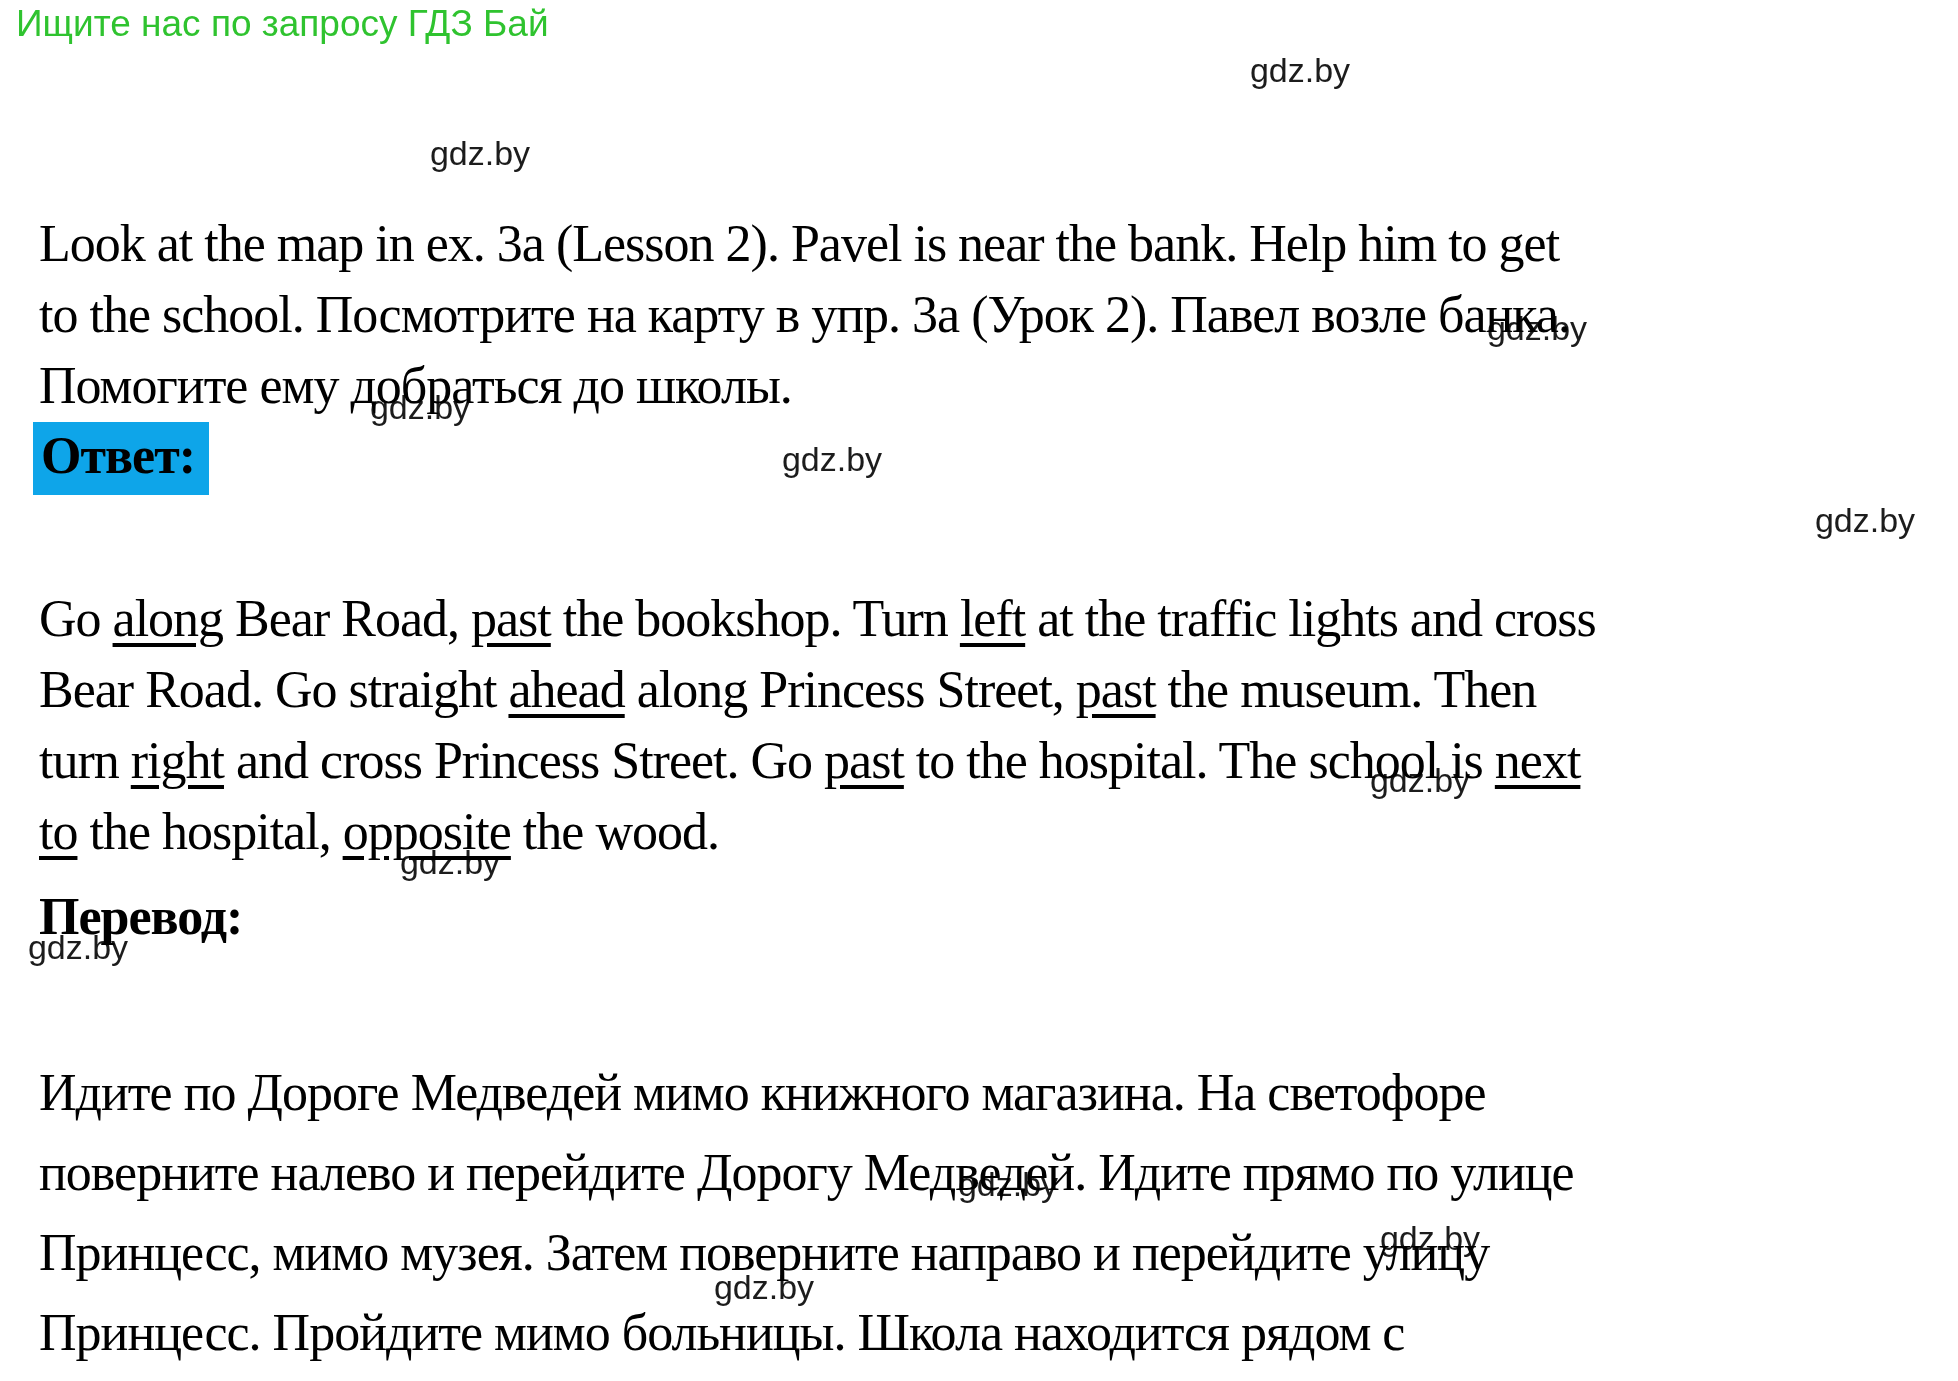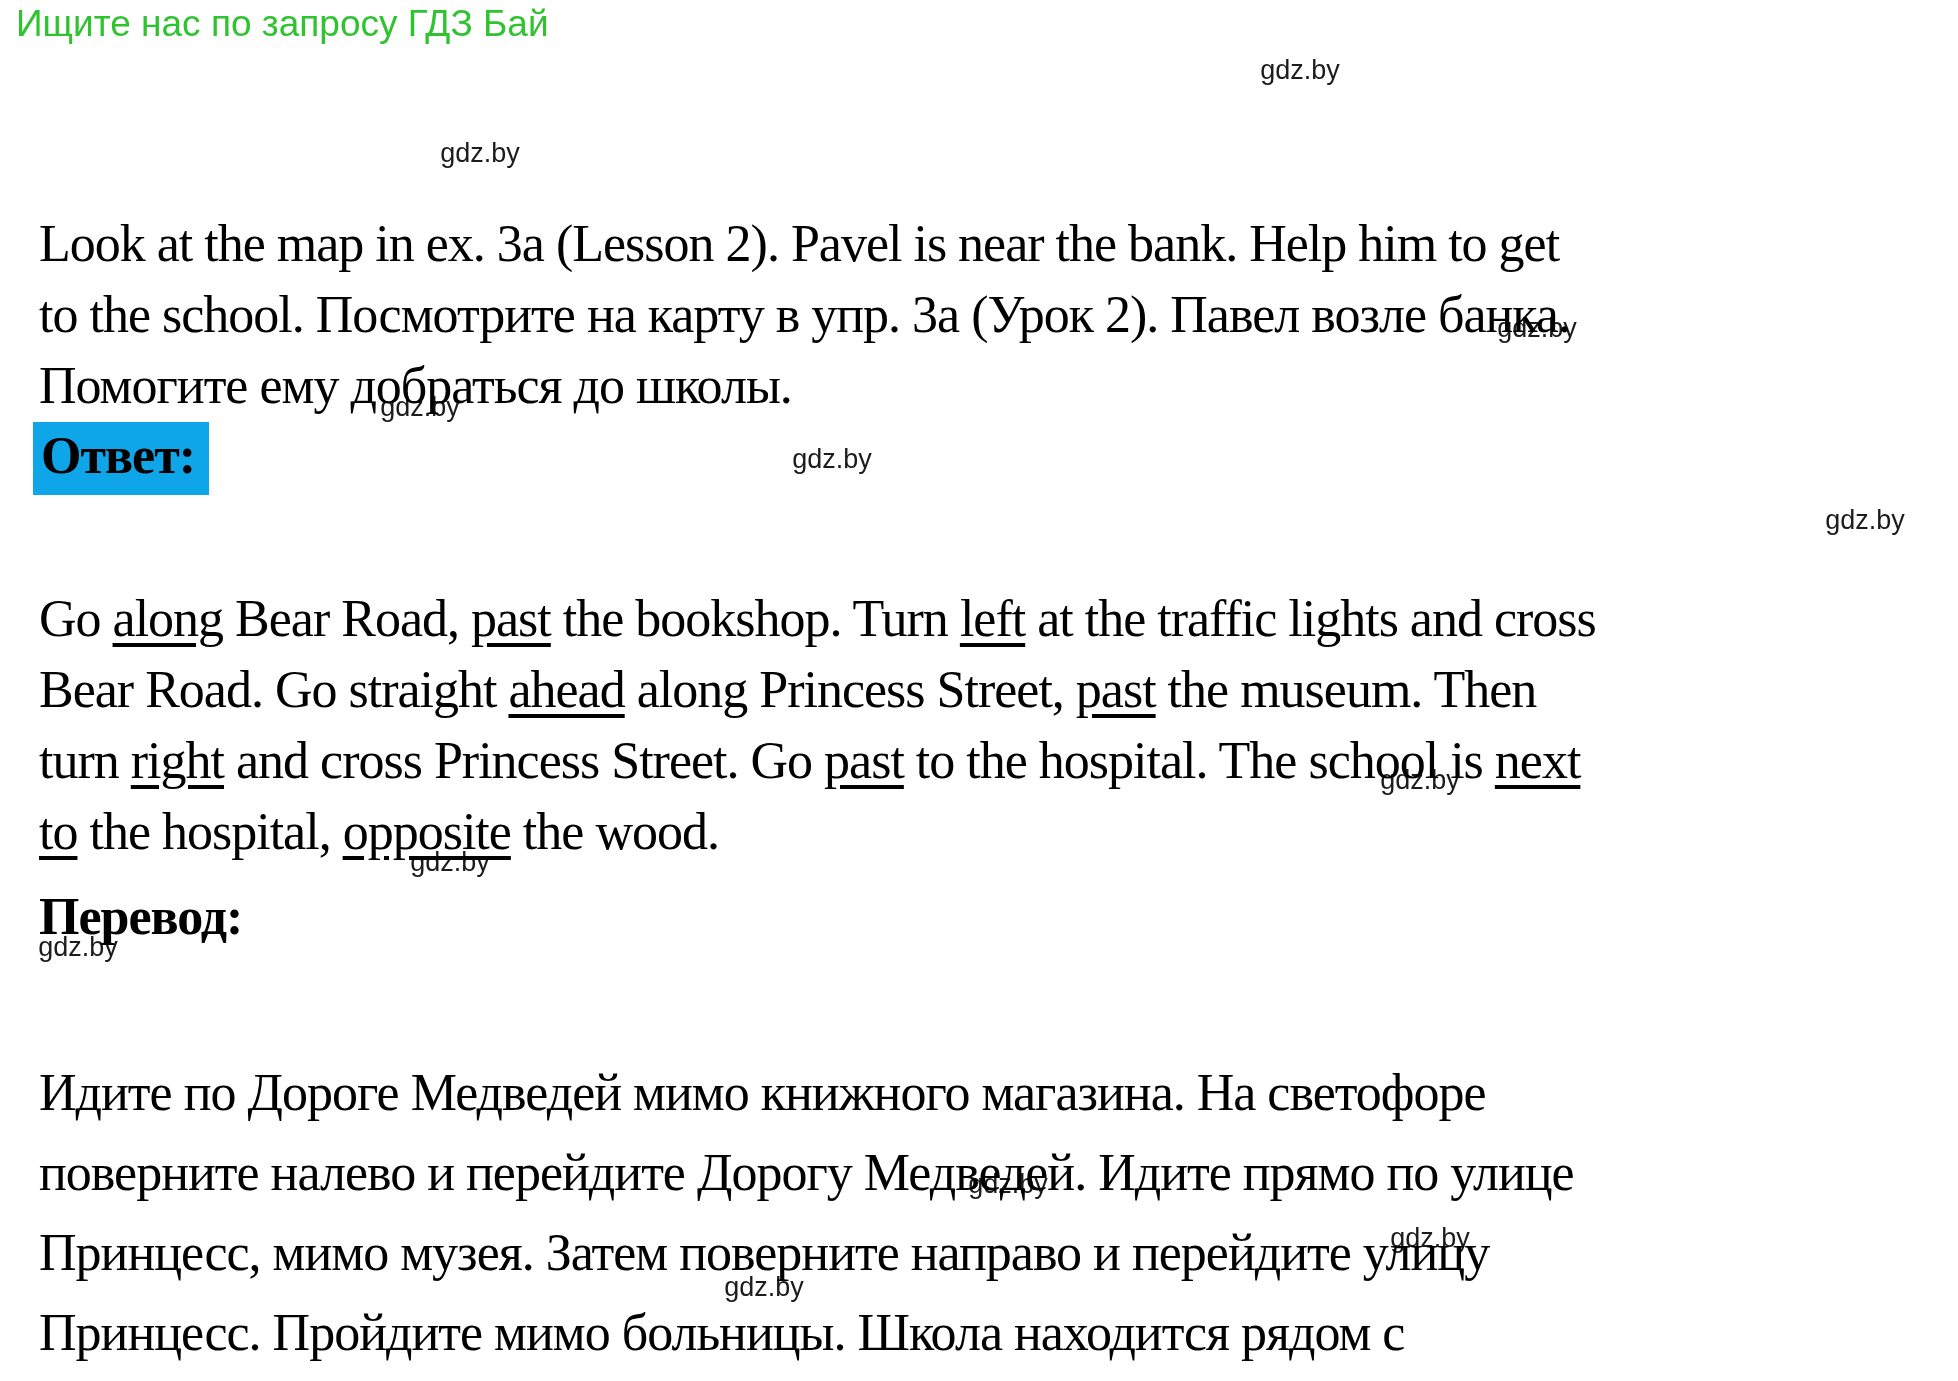--- a/index.html
+++ b/index.html
@@ -15,21 +15,21 @@
     position:absolute; top:3px; left:16px; width:100%;
     text-align:left;
     font-family:"Liberation Sans", sans-serif;
     font-size:37px;
     color:#2fc32f;
   }
   .watermark {
     position:absolute;
     transform:translate(-50%,-50%);
     font-family:"Liberation Sans", sans-serif;
-    font-size:27px;
+    font-size:34px;
     color:#1c1c1c;
     white-space:nowrap;
   }
   .heading {
     position:absolute; left:38px; top:68px;
     font-size:56px; font-weight:700;
     letter-spacing:-1px;
     white-space:nowrap;
   }
   .para {

